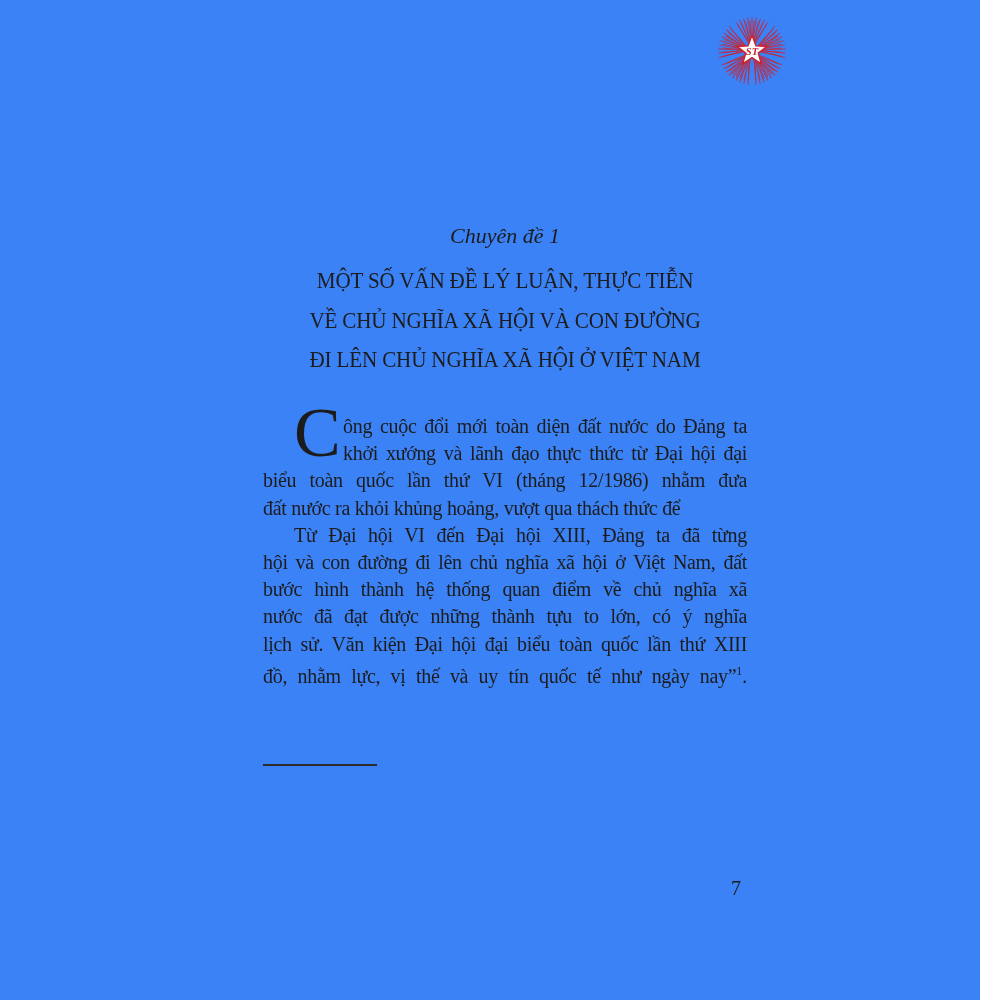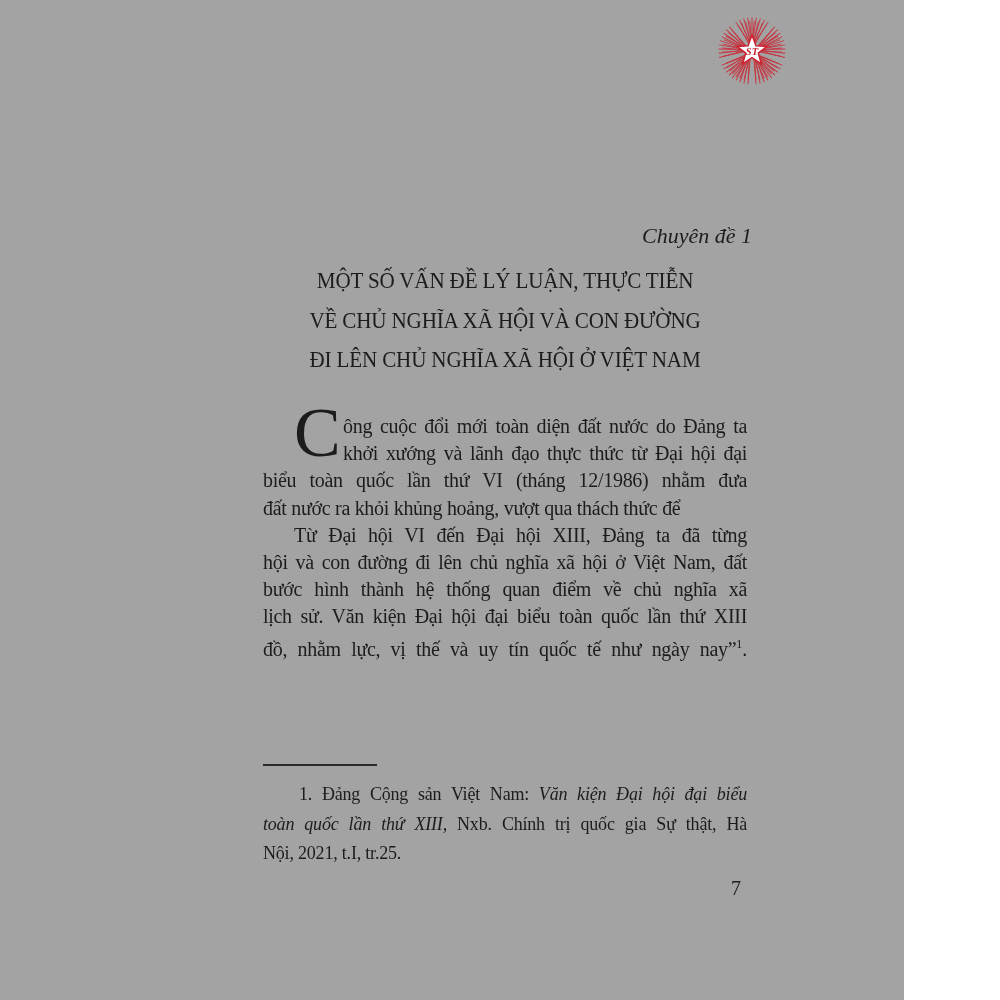--- a/index.html
+++ b/index.html
@@ -1,32 +1,32 @@
 <!DOCTYPE html>
 <html><head>
 <meta charset="utf-8">
 <style>
   html, body { margin: 0; padding: 0; background: #ffffff; }
   .page {
     position: relative;
-    width: 904px;
+    width: 980px;
     height: 1000px;
-    background: #a3a3a3;
+    background: #3b82f6;
     font-family: "Liberation Serif", "DejaVu Serif", serif;
     color: #1c1c1c;
     overflow: hidden;
   }
 
   
   .logo { position: absolute; left: 710px; top: 8px; width: 84px; height: 84px; }
 
   
   .kicker {
     position: absolute; left: 258px; top: 221px; width: 494px;
-    text-align: right; font-style: italic; font-size: 22px; line-height: 30px;
+    text-align: center; font-style: italic; font-size: 22px; line-height: 30px;
   }
   .title-lines {
     position: absolute; left: 233px; top: 261px; width: 544px;
     font-size: 24px; line-height: 39.5px; font-weight: 400;
     letter-spacing: -0.2px;
   }
   .title-lines .bl {
     text-align: center; text-align-last: center; white-space: nowrap;
     transform: scaleX(0.88); transform-origin: 50% 50%;
   }
@@ -121,27 +121,23 @@
       <span class="dropcap">C</span>
     <div class="bl bl0">ông cuộc đổi mới toàn diện đất nước do Đảng ta</div>
         <div class="bl bl1">khởi xướng và lãnh đạo thực thức từ Đại hội đại</div>
         <div class="bl bl2">biểu toàn quốc lần thứ VI (tháng 12/1986) nhằm đưa</div>
         <div class="bl bl3">đất nước ra khỏi khủng hoảng, vượt qua thách thức để</div>
       </div>
     <div class="p2">
         <div class="bl bl0">Từ Đại hội VI đến Đại hội XIII, Đảng ta đã từng</div>
         <div class="bl bl2">hội và con đường đi lên chủ nghĩa xã hội ở Việt Nam, đất</div>
         <div class="bl bl1">bước hình thành hệ thống quan điểm về chủ nghĩa xã</div>
+        <div class="bl bl3">nước đã đạt được những thành tựu to lớn, có ý nghĩa</div>
         <div class="bl bl4">lịch sử. Văn kiện Đại hội đại biểu toàn quốc lần thứ XIII</div>
         <div class="bl bl6"><span>đồ, nhằm lực, vị thế và uy tín quốc tế như ngày nay”</span><span class="seg-sup">1</span><span>.</span></div>
       </div>
   </div>
 
   <div class="footnote-rule"></div>
-  <div class="footnote-lines">
-      <div class="bl bl0"><span>1. Đảng Cộng sản Việt Nam: </span><span class="seg-i">Văn kiện Đại hội đại biểu</span></div>
-      <div class="bl bl1"><span class="seg-i">toàn quốc lần thứ XIII,</span><span> Nxb. Chính trị quốc gia Sự thật, Hà</span></div>
-      <div class="bl bl2"><span>Nội, 2021, t.I, tr.25.</span></div>
-    </div>
 
   <div class="page-number">7</div>
 
 </div>
 
 </body></html>

